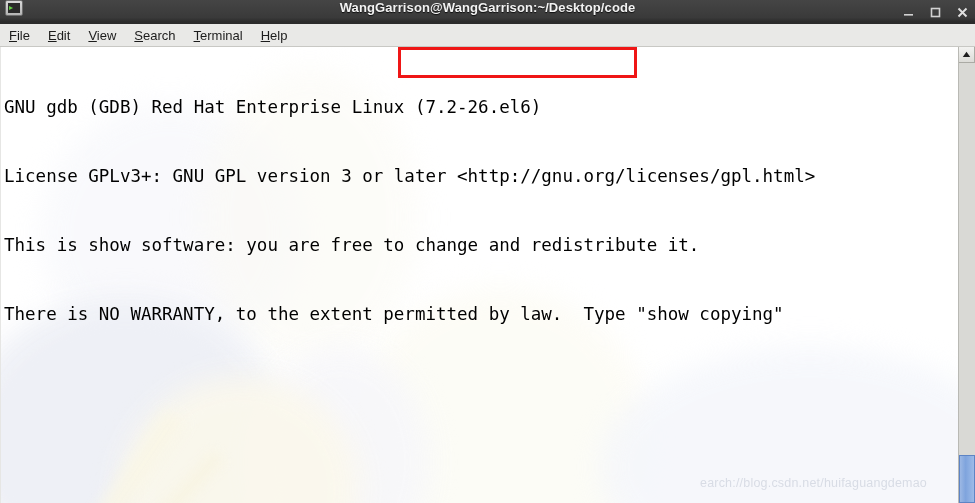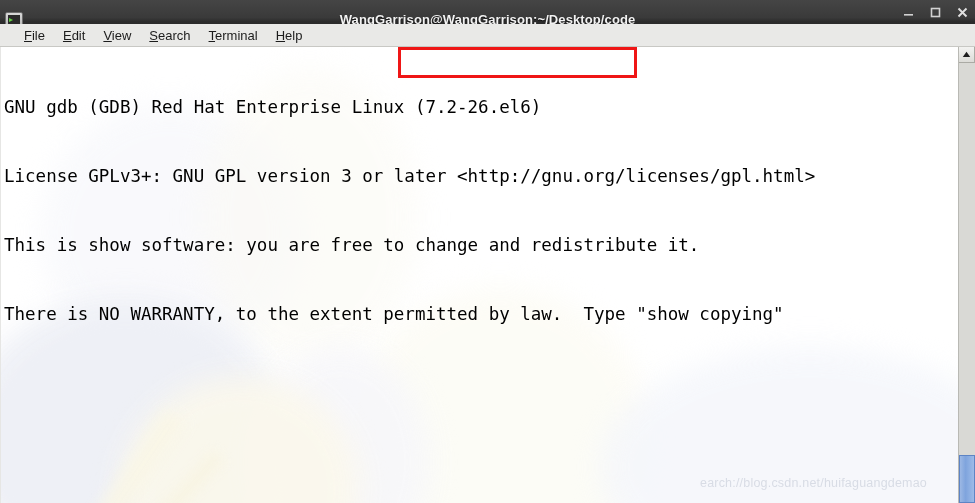--- a/index.html
+++ b/index.html
@@ -6,21 +6,21 @@
   html,body { width:975px; height:503px; overflow:hidden; background:#fff; }
   body { font-family:"Liberation Sans", sans-serif; }
 
   .window { position:relative; width:975px; height:503px; overflow:hidden; background:#fafafa; }
 
   
   .titlebar {
     position:absolute; top:0; left:0; width:975px; height:40px;
     background:linear-gradient(to bottom,#454545 0%,#3a3a3a 45%,#2c2c2c 55%,#242424 100%);
     border-bottom:1px solid #141414;
-    display:flex; align-items:center;
+    display:flex; align-items:flex-start;
   }
   .win-icon {
     width:18px; height:16px; margin-left:5px; flex:0 0 auto;
     background:linear-gradient(to bottom,#d8d8d8,#b4b4b4);
     border:1px solid #6d6d6d; border-radius:2px; position:relative;
   }
   .win-icon::before {
     content:""; position:absolute; left:2px; top:2px; right:2px; bottom:2px;
     background:#2a2a2a;
   }
@@ -39,21 +39,21 @@
     position:absolute; right:6px; top:0; height:24px;
     display:flex; align-items:center; gap:14px;
   }
   .wb { width:13px; height:13px; position:relative; cursor:pointer; }
   .wb svg { display:block; }
 
   
   .menubar {
     position:absolute; top:24px; left:0; width:975px; height:23px;
     background:#e9e9e7; border-bottom:1px solid #c8c8c4;
-    display:flex; align-items:center; padding-left:15px;
+    display:flex; align-items:center; padding-left:0;
   }
   .menu-item {
     font-size:13px; color:#1c1c1c; padding:2px 9px; cursor:default;
     font-family:"Liberation Sans", sans-serif; white-space:nowrap;
   }
   .menu-item u { text-decoration:underline; }
 
   
   .terminal {
     position:absolute; top:47px; left:0; width:958px; height:456px;

